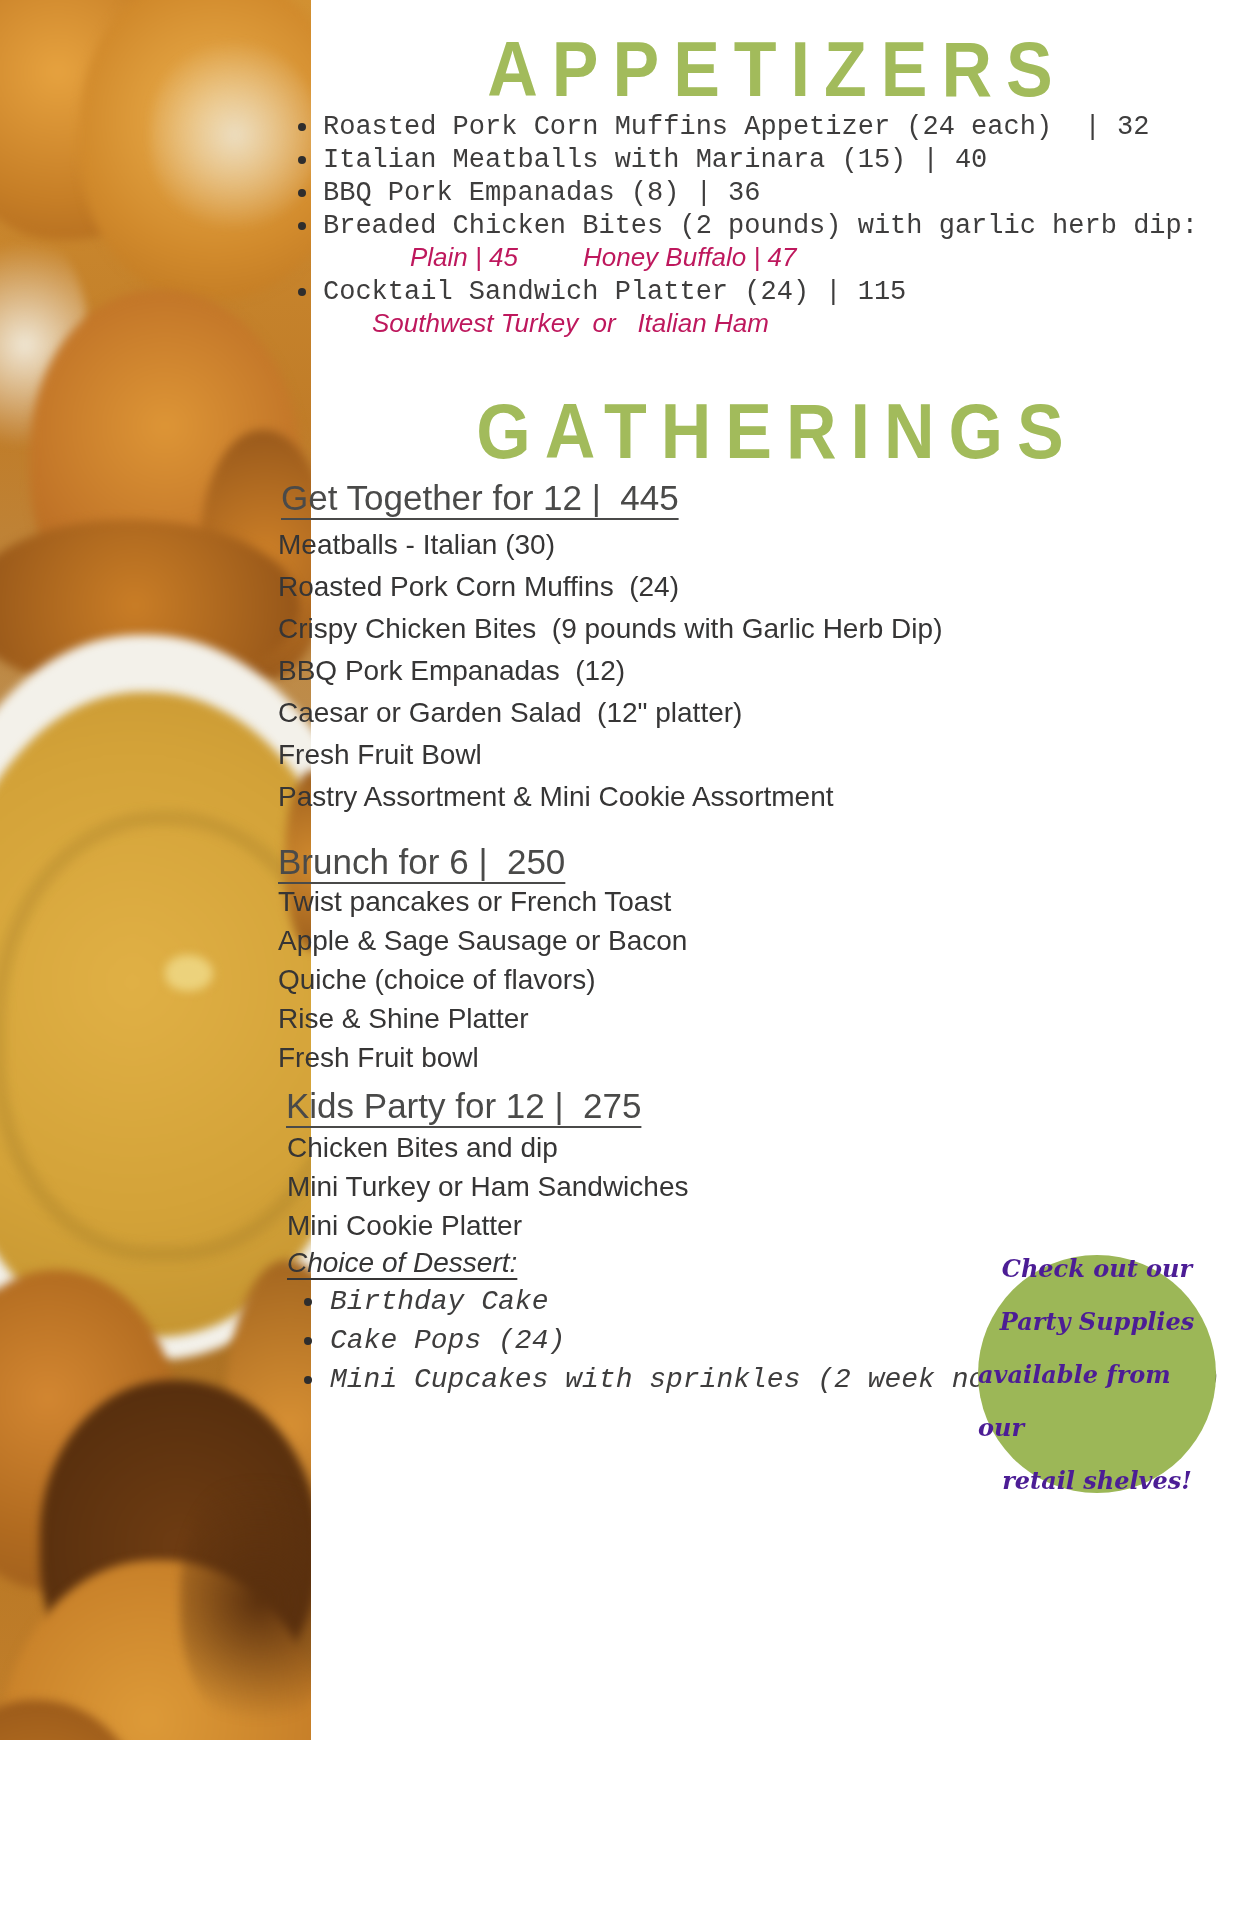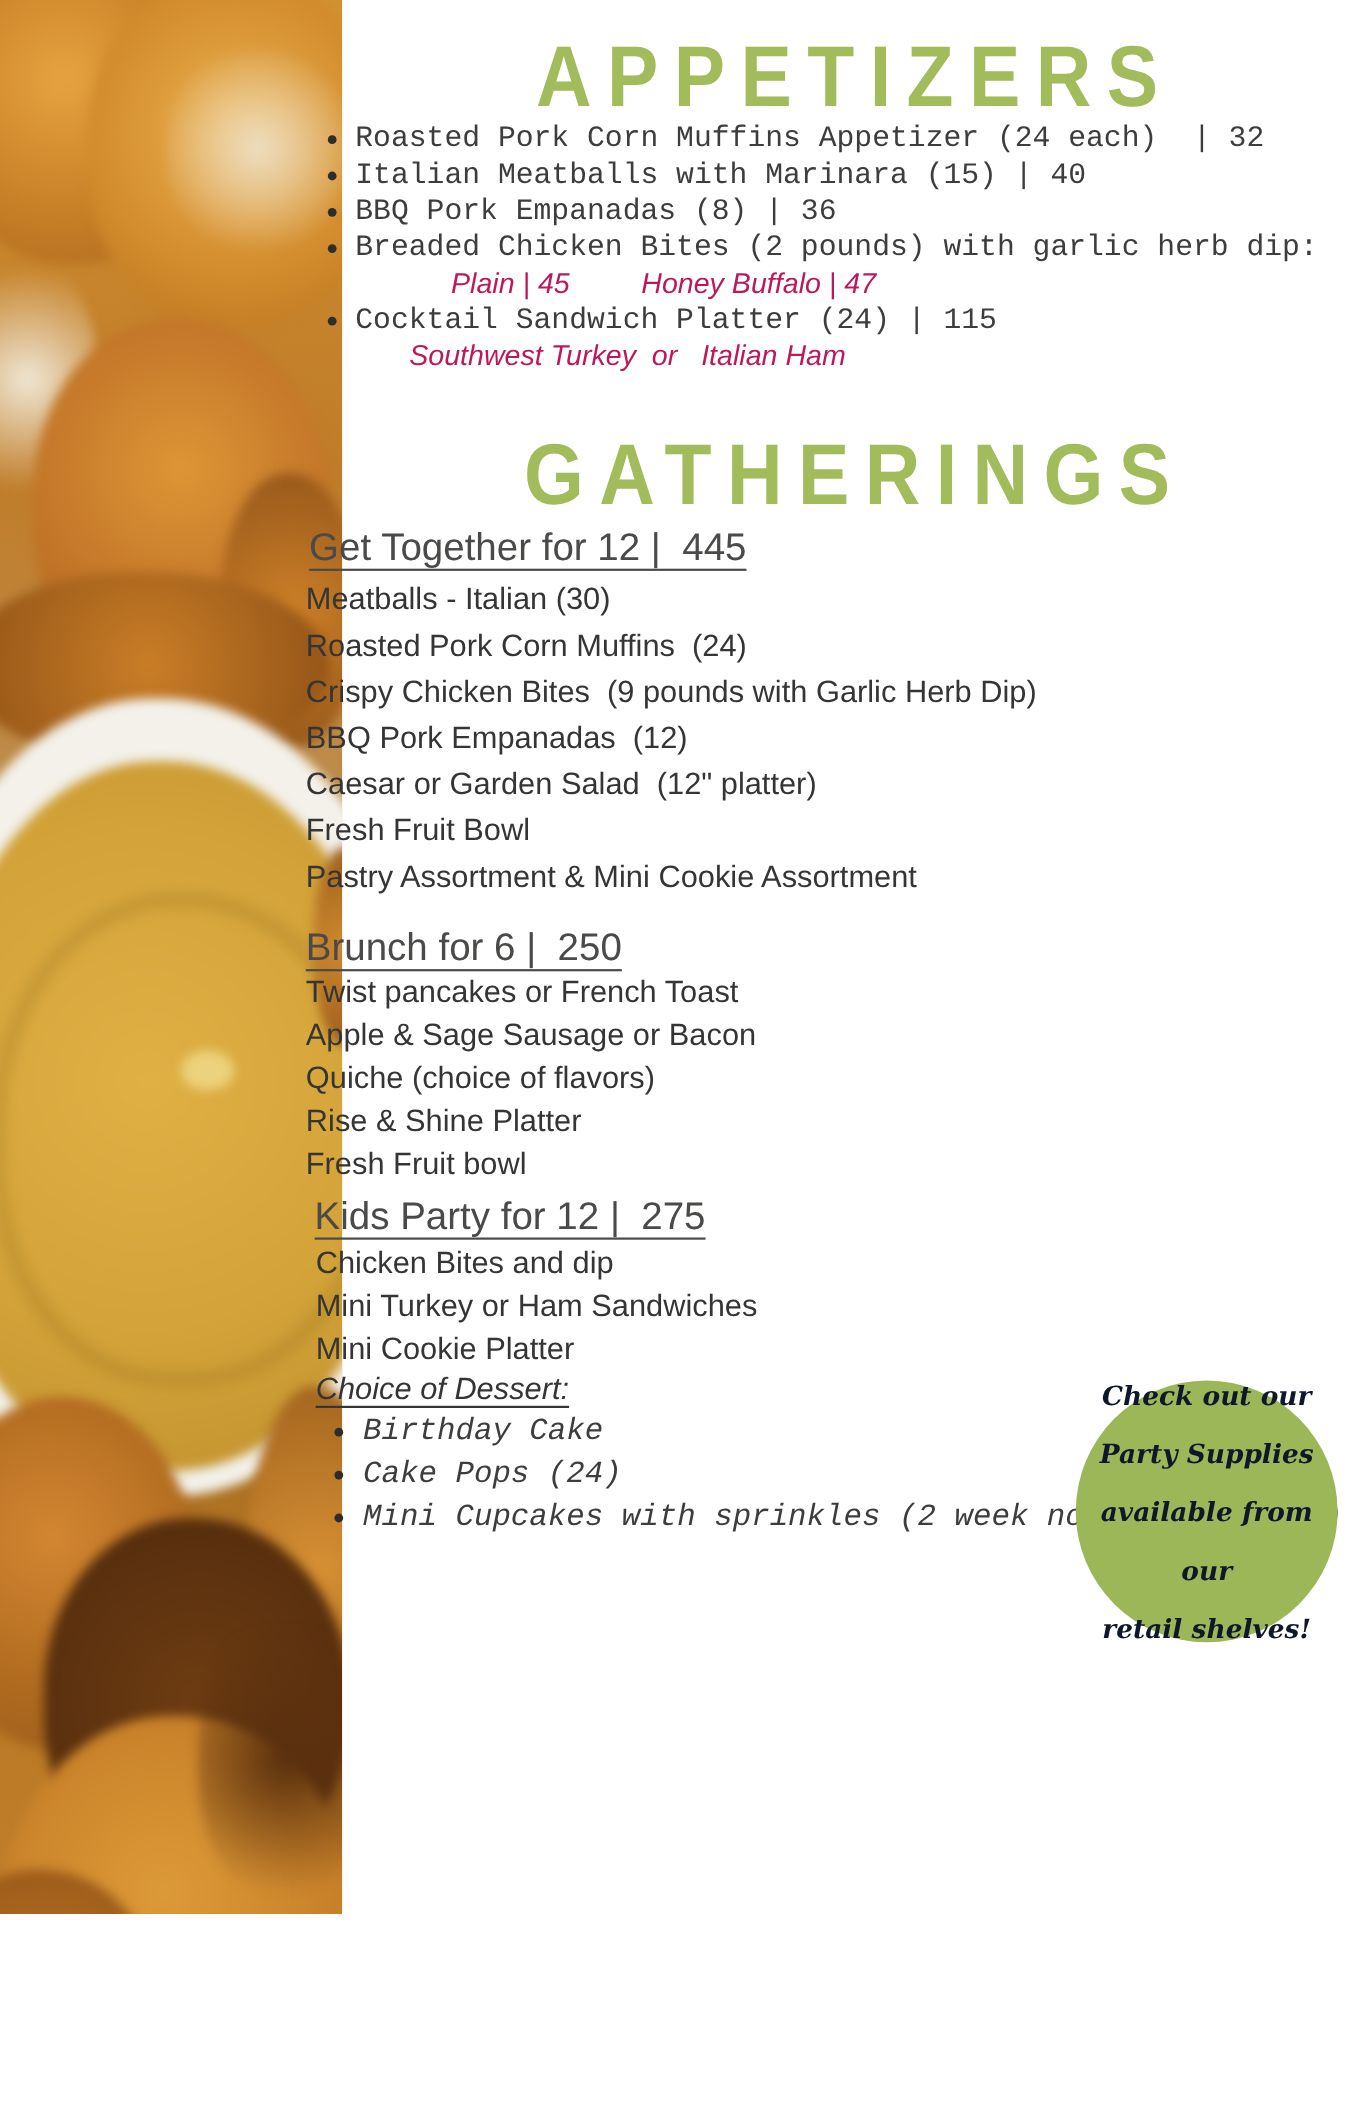--- a/index.html
+++ b/index.html
@@ -64,21 +64,21 @@
   .dessert-head{position:absolute;left:287px;top:1247px;font-size:28px;font-style:italic;color:#363535;
                 text-decoration:underline;text-underline-offset:6px;text-decoration-thickness:2px;white-space:pre-wrap;}
   .dessert-list{position:absolute;left:278px;top:1282px;font-style:italic;font-size:28px;color:#363535;}
   .dessert-list .row{height:39px;font-style:italic;font-size:28px;}
   .dessert-list .dot{margin:0 18px 0 26px;}
 
   
   .badge{position:absolute;left:978px;top:1255px;width:238px;height:238px;border-radius:50%;
          display:flex;flex-direction:column;align-items:center;justify-content:center;
          font-family:"DejaVu Serif",serif;font-style:italic;font-weight:700;
-         font-size:24px;color:#0f172a;text-align:center;line-height:53px;}
+         font-size:24px;color:#4c1d95;line-height:53px;}
 
   
   .banner{position:absolute;left:505px;top:1745px;width:482px;height:158px;
           background:radial-gradient(circle at 40% 40%,#33322f 0%,#2b2a28 60%,#262522 100%);}
   .logo-square{position:absolute;left:14px;top:15px;width:127px;height:127px;border-radius:4px;
                display:flex;flex-direction:column;align-items:center;justify-content:center;}
   .wordmark{font-family:"DejaVu Serif",serif;font-style:italic;font-weight:700;
             font-size:52px;line-height:48px;color:#171714;letter-spacing:-2px;}
   .tm{font-size:11px;vertical-align:28px;letter-spacing:0;}
   .logo-sub{font-size:11px;font-weight:700;letter-spacing:2.5px;color:#171714;margin-top:2px;}

